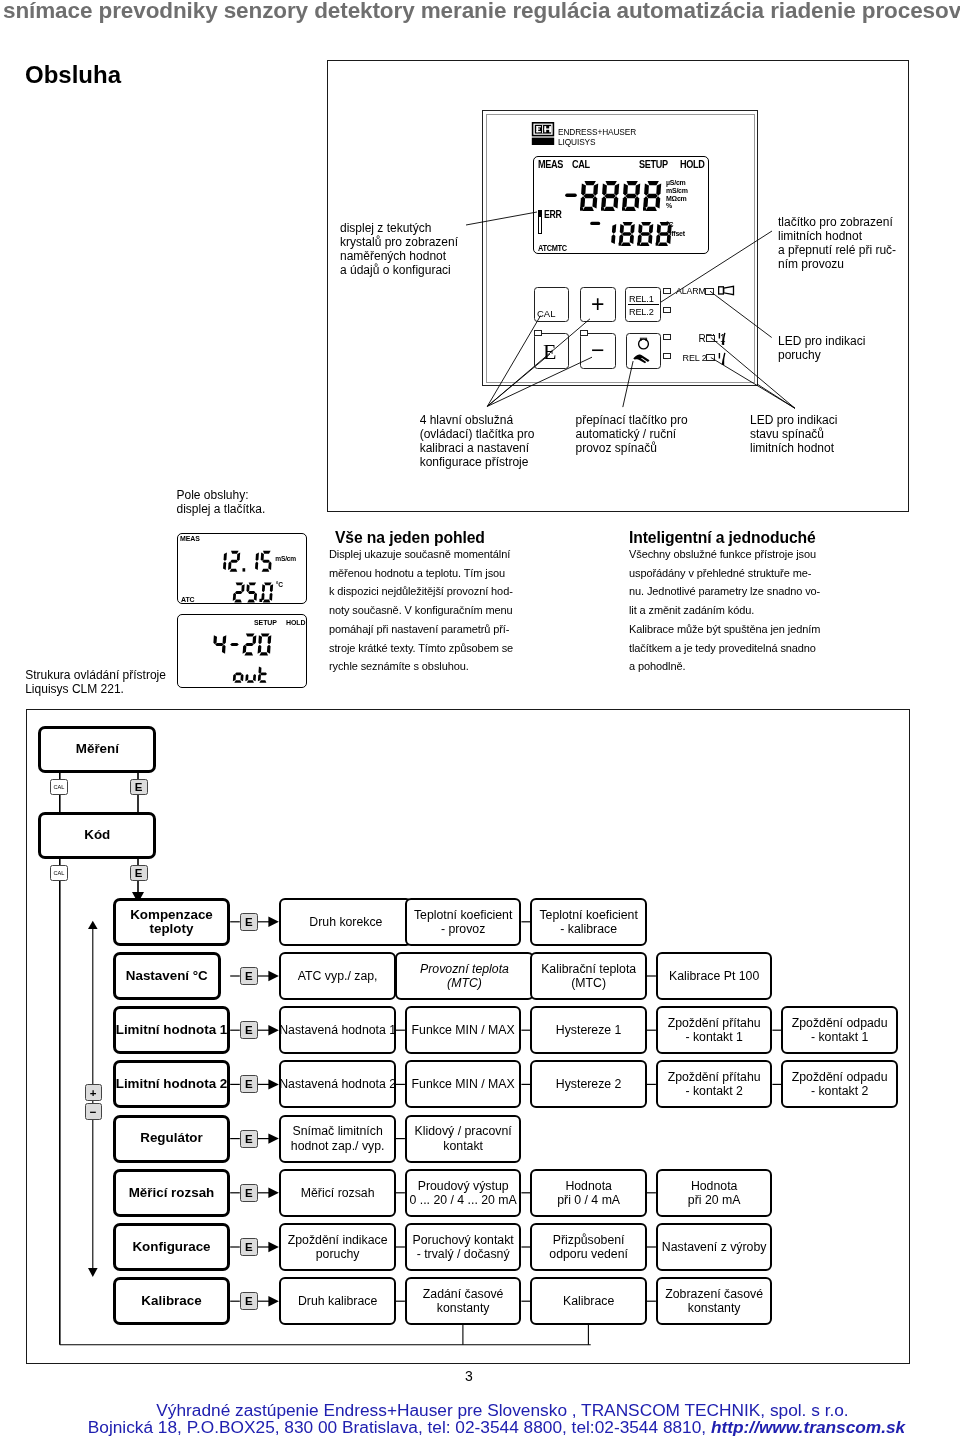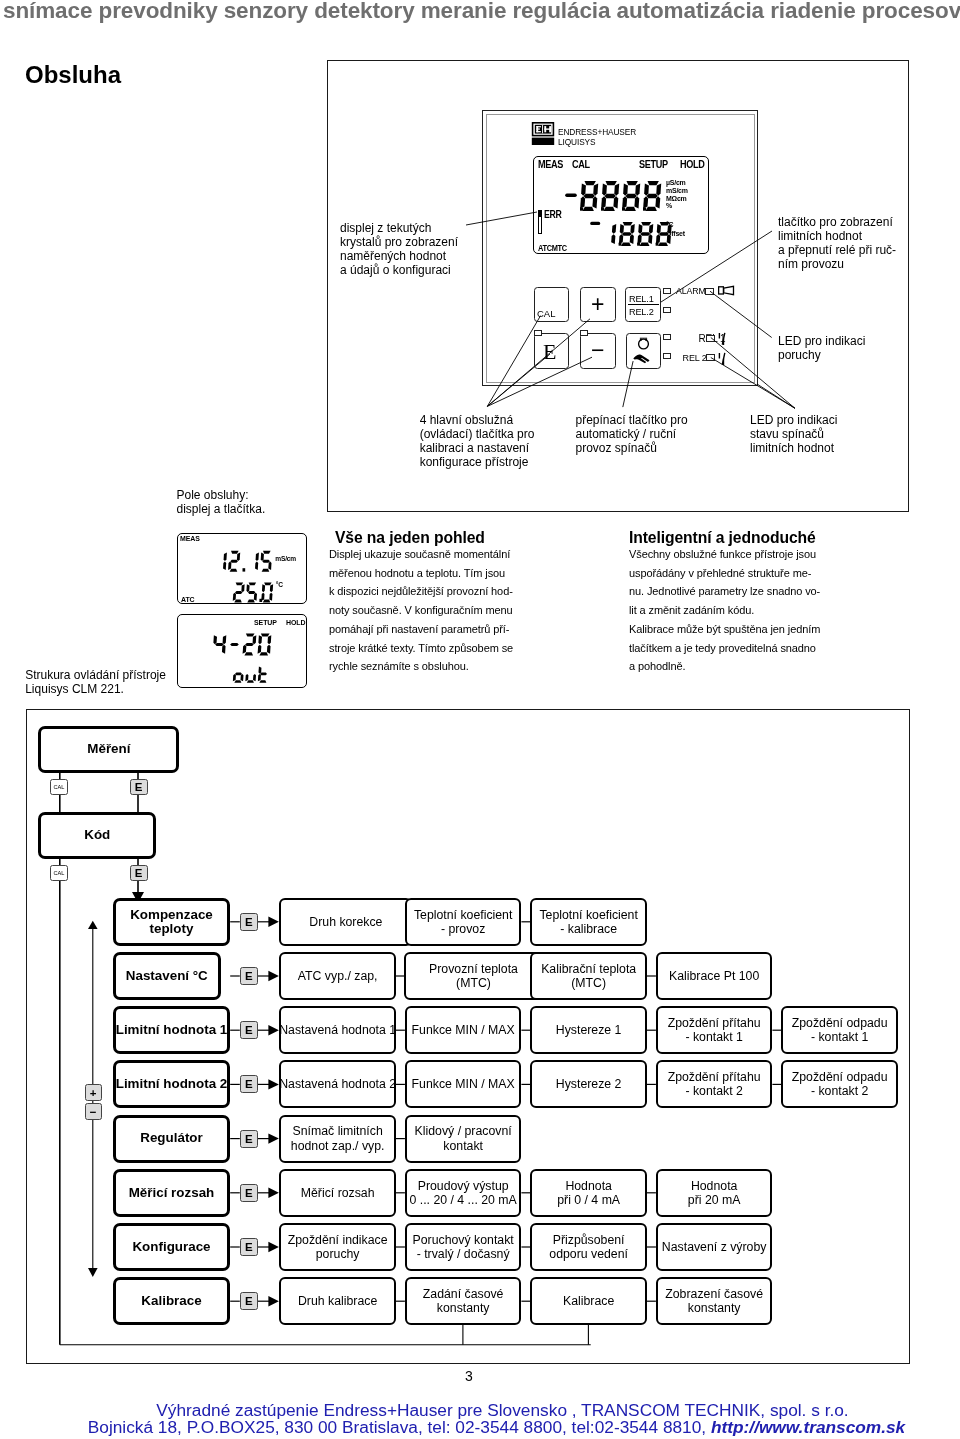--- a/index.html
+++ b/index.html
@@ -405,21 +405,21 @@
 <div class="abs colb" style="left:629px;top:545px;white-space:pre-line;">Všechny obslužné funkce přístroje jsou
 uspořádány v přehledné struktuře me-
 nu. Jednotlivé parametry lze snadno vo-
 lit a změnit zadáním kódu.
 Kalibrace může být spuštěna jen jedním
 tlačítkem a je tedy proveditelná snadno
 a pohodlně.</div>
 
 <div class="abs" id="fcframe"></div>
 
-<div class="abs fcbox fcbold" style="left:38.4px;top:726.3px;width:141px;height:46.5px;">
+<div class="abs fcbox fcbold" style="left:38.4px;top:726.3px;width:118px;height:46.5px;">
   <span>Měření</span>
 </div>
 <div class="abs fcbox fcbold" style="left:38.4px;top:812.3px;width:117.8px;height:46.5px;">
   <span>Kód</span>
 </div>
 
 <div class="abs fckey fckeycal" style="left:49.5px;top:778.5px;width:18.8px;height:16.5px;">
   <span>CAL</span>
   </div>
 <div class="abs fckey" style="left:129.5px;top:778.5px;width:18.3px;height:16.5px;">
@@ -450,21 +450,21 @@
 <div class="abs fcbox" style="left:404.9px;top:897.8px;width:116.5px;height:48.0px;"><span>Teplotní koeficient
 - provoz</span></div>
 <div class="abs fcbox" style="left:530.4px;top:897.8px;width:116.5px;height:48.0px;"><span>Teplotní koeficient
 - kalibrace</span></div>
 
 <div class="abs fcbox fcbold fcmenu" style="left:112.8px;top:952.0px;width:108px;height:48.0px;"><span>Nastavení °C</span></div>
 <div class="abs fckey" style="left:239.8px;top:967.0px;">
       <span>E</span>
     </div>
 <div class="abs fcbox" style="left:279.4px;top:952.0px;width:116.5px;height:48.0px;"><span>ATC vyp./ zap,</span></div>
-<div class="abs fcbox" style="left:404px;top:952.0px;width:139px;height:48.0px;"><span>Provozní teplota
+<div class="abs fcbox" style="left:395px;top:952.0px;width:139px;height:48.0px;font-style:italic;"><span>Provozní teplota
 (MTC)</span></div>
 <div class="abs fcbox" style="left:530.4px;top:952.0px;width:116.5px;height:48.0px;"><span>Kalibrační teplota
 (MTC)</span></div>
 <div class="abs fcbox" style="left:655.9px;top:952.0px;width:116.5px;height:48.0px;"><span>Kalibrace Pt 100</span></div>
 
 <div class="abs fcbox fcbold fcmenu" style="left:112.8px;top:1006.2px;width:117.4px;height:48.0px;"><span>Limitní hodnota 1</span></div>
 <div class="abs fckey" style="left:239.8px;top:1021.2px;">
       <span>E</span>
     </div>
 <div class="abs fcbox" style="left:279.4px;top:1006.2px;width:116.5px;height:48.0px;"><span>Nastavená hodnota 1</span></div>

